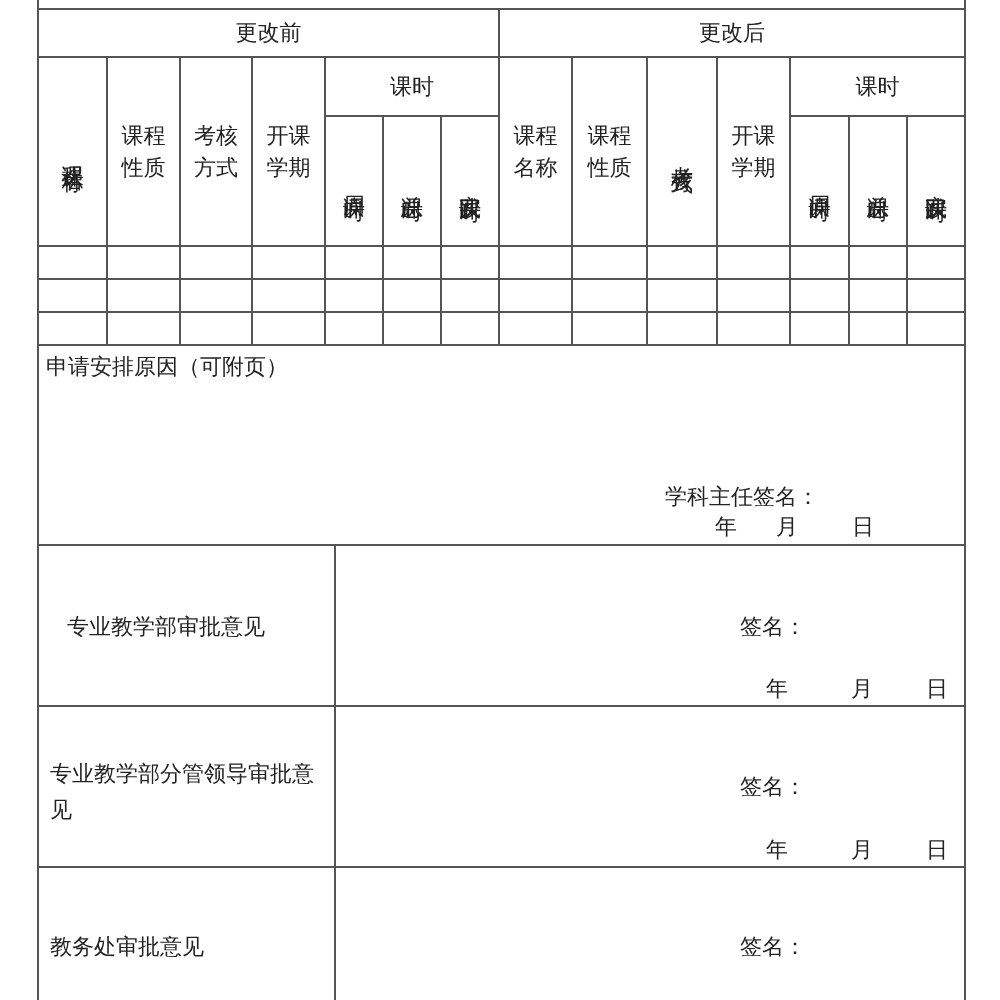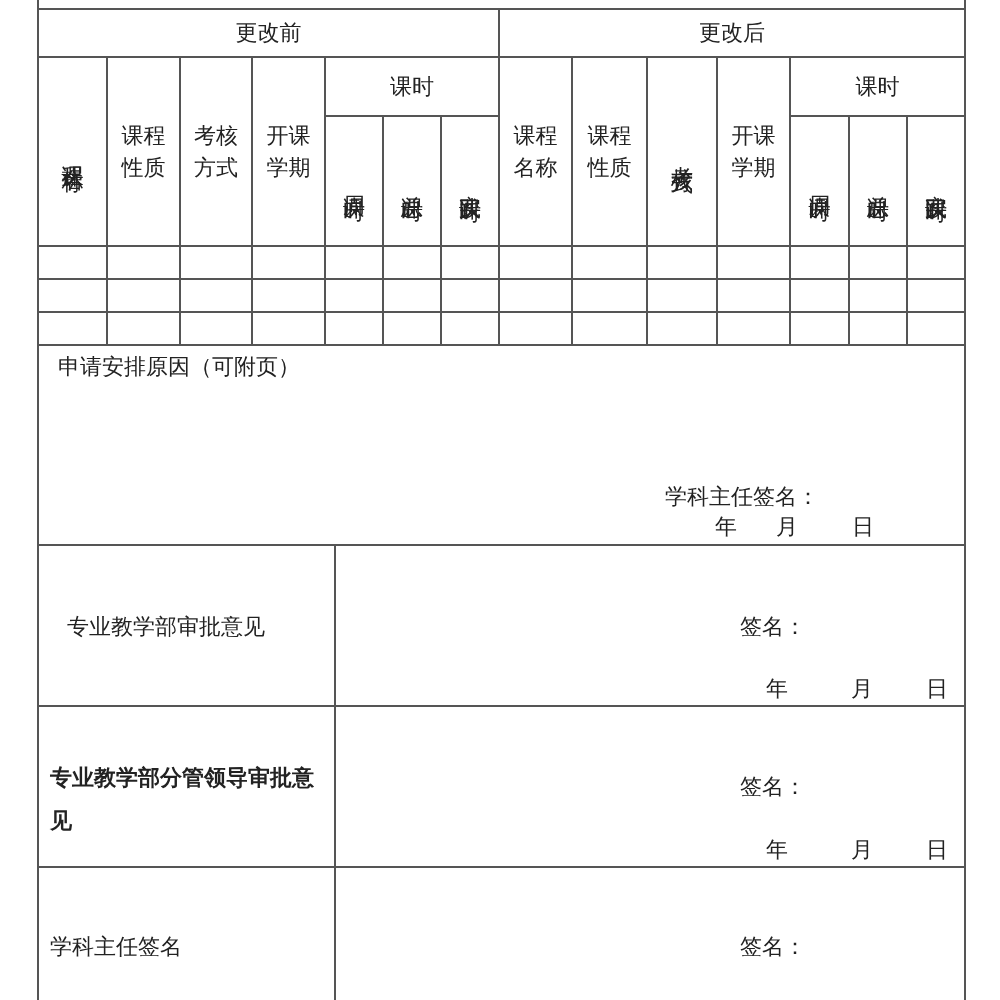--- a/index.html
+++ b/index.html
@@ -107,36 +107,36 @@
     <span style="position:absolute; left:0; width:67px; height:31px;"></span>
   </div>
   <div style="position:absolute; left:39px; top:280px; width:925px; height:31px;">
     <span style="position:absolute; left:0; width:67px; height:31px;"></span>
   </div>
   <div style="position:absolute; left:39px; top:313px; width:925px; height:31px;">
     <span style="position:absolute; left:0; width:67px; height:31px;"></span>
   </div>
 </div>
 
-<div class="txt" style="left:58px; top:352px;">申请安排原因（可附页）</div>
+<div class="txt" style="left:46px; top:352px;">申请安排原因（可附页）</div>
 <div style="position:absolute; left:39px; top:385px; width:925px; height:90px;"></div>
 <div class="txt" style="left:665px; top:482px;font-family:Liberation Serif, serif;">学科主任签名：</div>
 <div class="datecell" style="left:715px; top:512px;">年</div>
 <div class="datecell" style="left:776px; top:512px;">月</div>
 <div class="datecell" style="left:852px; top:512px;">日</div>
 
 <div class="txt" style="left:67px; top:612px;">专业教学部审批意见</div>
 <div style="position:absolute; left:336px; top:546px; width:628px; height:60px;"></div>
 <div class="txt" style="left:740px; top:612px;">签名：</div>
 <div class="datecell" style="left:766px; top:674px;">年</div>
 <div class="datecell" style="left:851px; top:674px;">月</div>
 <div class="datecell" style="left:926px; top:674px;">日</div>
 
-<div class="txt" style="left:50px; top:756px; white-space:normal; width:280px; line-height:43px;font-weight:bold;">专业教学部分管领导审批意见</div>
+<div class="txt" style="left:50px; top:756px; white-space:normal; width:280px; line-height:36px;">专业教学部分管领导审批意见</div>
 <div style="position:absolute; left:336px; top:707px; width:628px; height:60px;"></div>
 <div class="txt" style="left:740px; top:772px;">签名：</div>
 <div class="datecell" style="left:766px; top:835px;">年</div>
 <div class="datecell" style="left:851px; top:835px;">月</div>
 <div class="datecell" style="left:926px; top:835px;">日</div>
 
-<div class="txt" style="left:50px; top:932px;">学科主任签名</div>
+<div class="txt" style="left:50px; top:932px;">教务处审批意见</div>
 <div style="position:absolute; left:336px; top:868px; width:628px; height:60px;"></div>
 <div class="txt" style="left:740px; top:932px;">签名：</div>
 
 </body></html>

